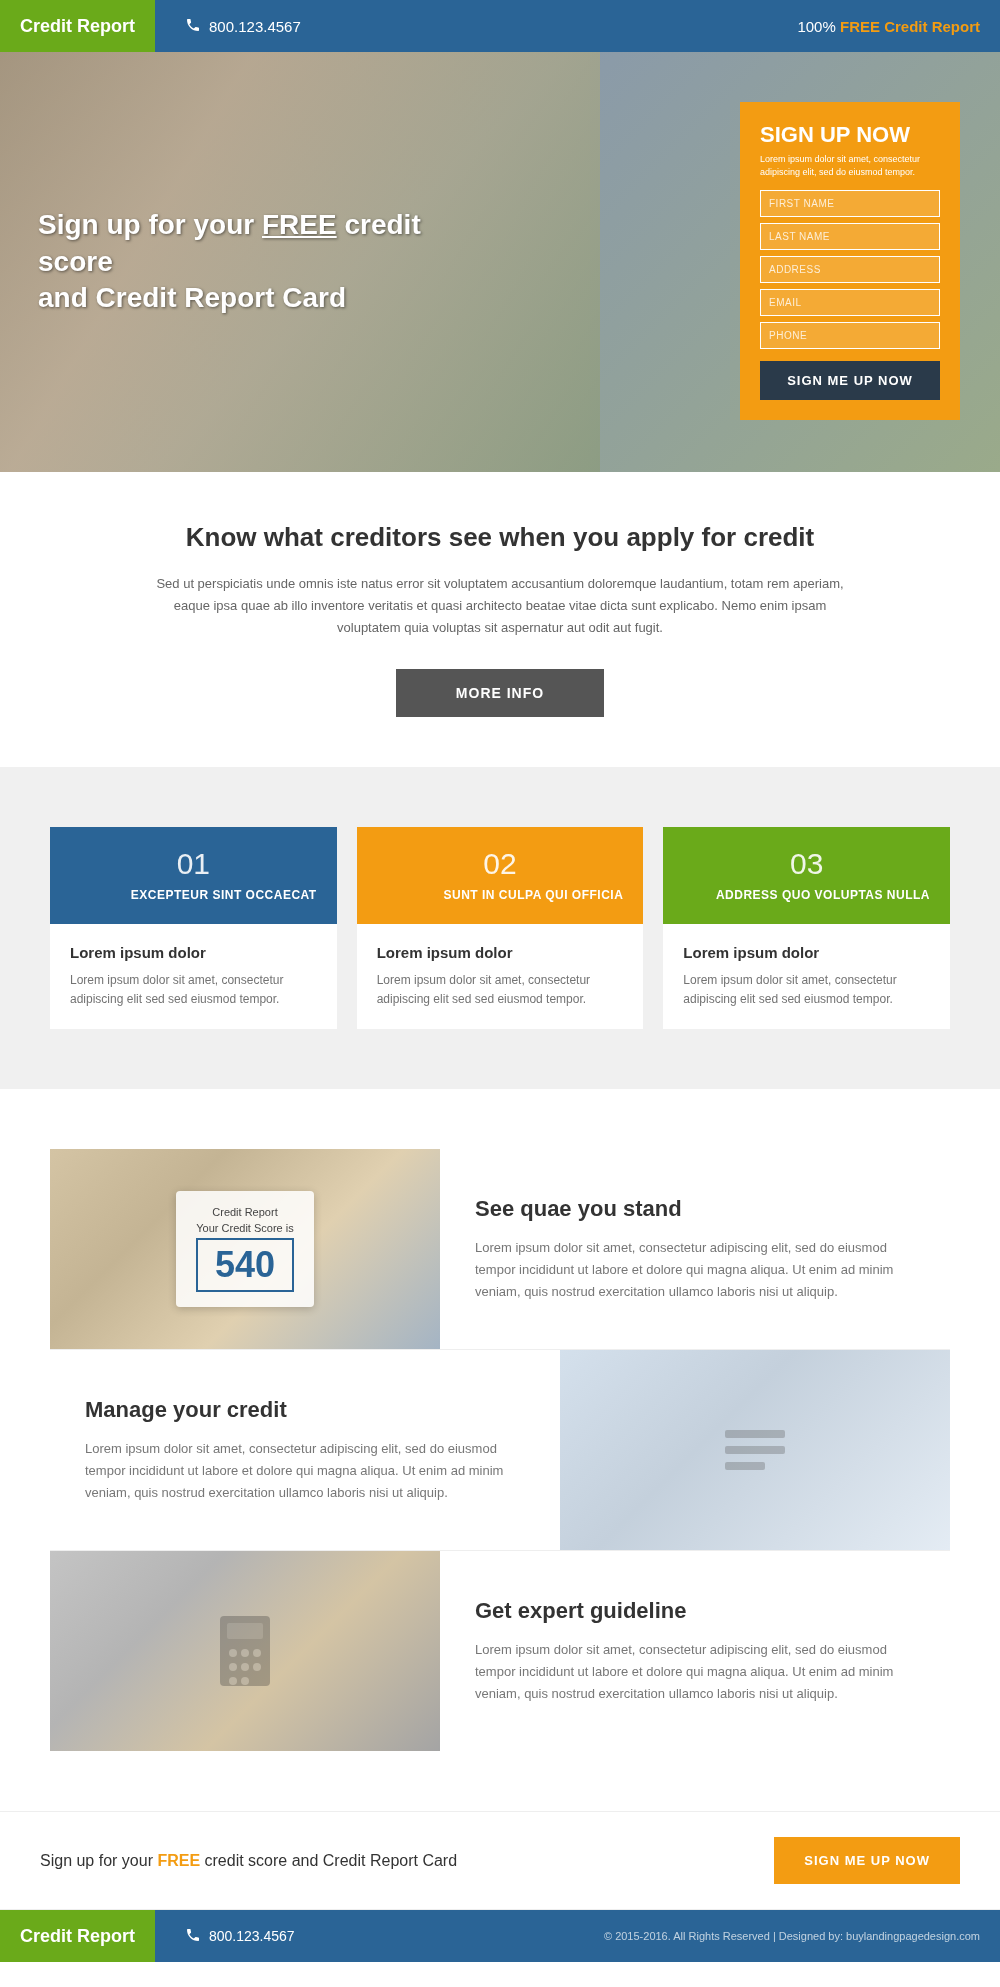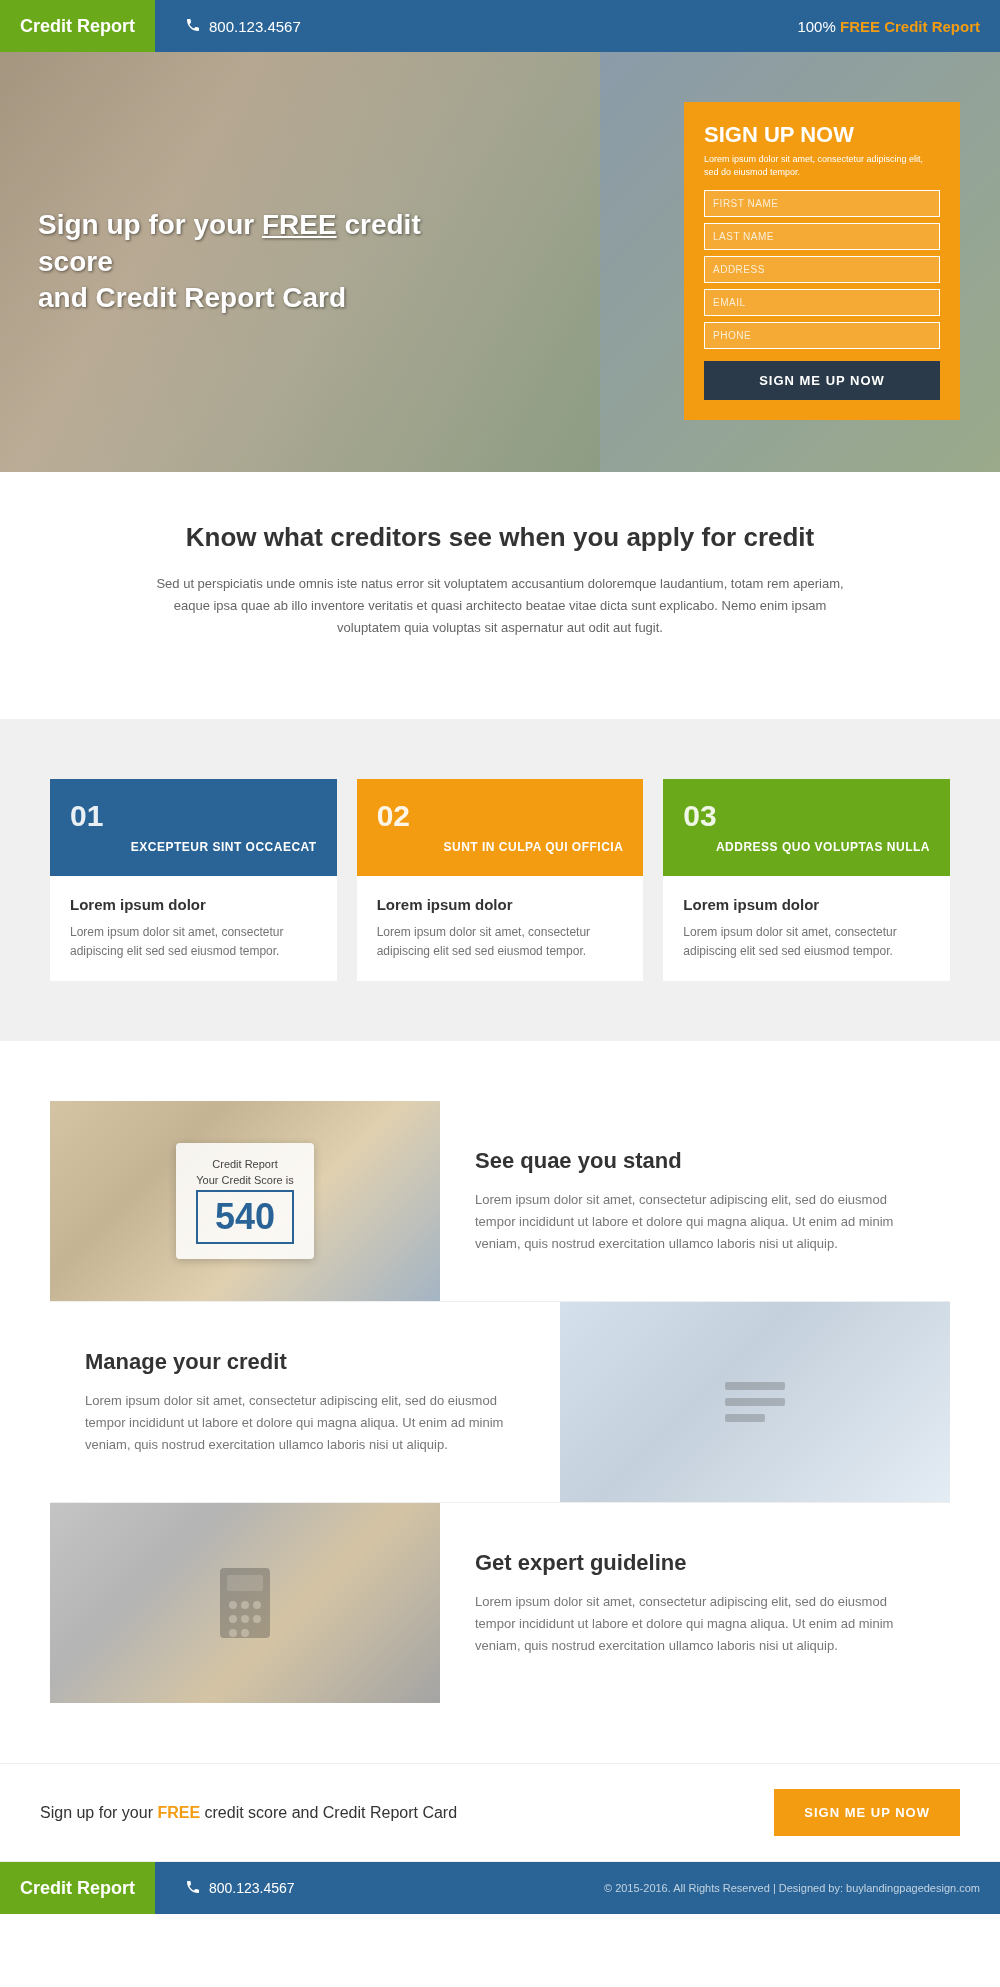--- a/index.html
+++ b/index.html
@@ -81,21 +81,21 @@
       text-shadow: 1px 1px 3px rgba(0,0,0,0.5);
     }
     .hero-text h2 span {
       color: #fff;
       text-decoration: underline;
     }
     .hero-form {
       position: absolute;
       right: 40px;
       top: 50px;
-      width: 276px;
+      width: 220px;
       background: #f39c12;
       padding: 20px;
       z-index: 3;
     }
     .hero-form h3 {
       color: #fff;
       font-size: 22px;
       font-weight: bold;
       margin-bottom: 5px;
     }
@@ -182,22 +182,23 @@
     }
     .card-header {
       padding: 20px;
       color: #fff;
     }
     .card-header.blue { background: #2a6496; }
     .card-header.orange { background: #f39c12; }
     .card-header.green { background: #6aaa1a; }
     .card-header .num {
       font-size: 30px;
-      font-weight: bold;
+      font-weight: normal;
       opacity: 0.9;
+      text-align: center;
     }
     .card-header .title {
       font-size: 12px;
       font-weight: bold;
       letter-spacing: 0.5px;
       margin-top: 6px;
       line-height: 1.4;
       text-align: right;
     }
     .card-body {
@@ -398,20 +399,21 @@
     <input type="text" placeholder="ADDRESS" style="">
     <input type="email" placeholder="EMAIL" style="">
     <input type="tel" placeholder="PHONE" style="">
     <button class="sign-btn">SIGN ME UP NOW</button>
   </div>
 </section>
 
 <section class="section-know">
   <h2>Know what creditors see when you apply for credit</h2>
   <p>Sed ut perspiciatis unde omnis iste natus error sit voluptatem accusantium doloremque laudantium, totam rem aperiam, eaque ipsa quae ab illo inventore veritatis et quasi architecto beatae vitae dicta sunt explicabo. Nemo enim ipsam voluptatem quia voluptas sit aspernatur aut odit aut fugit.</p>
+  <button class="more-info-btn">MORE INFO</button>
 </section>
 
 <section class="section-cards">
   <div class="cards-grid">
 
     <div class="card-item">
       <div class="card-header blue">
         <div class="num">01</div>
         <div class="title">EXCEPTEUR SINT OCCAECAT</div>
       </div>

